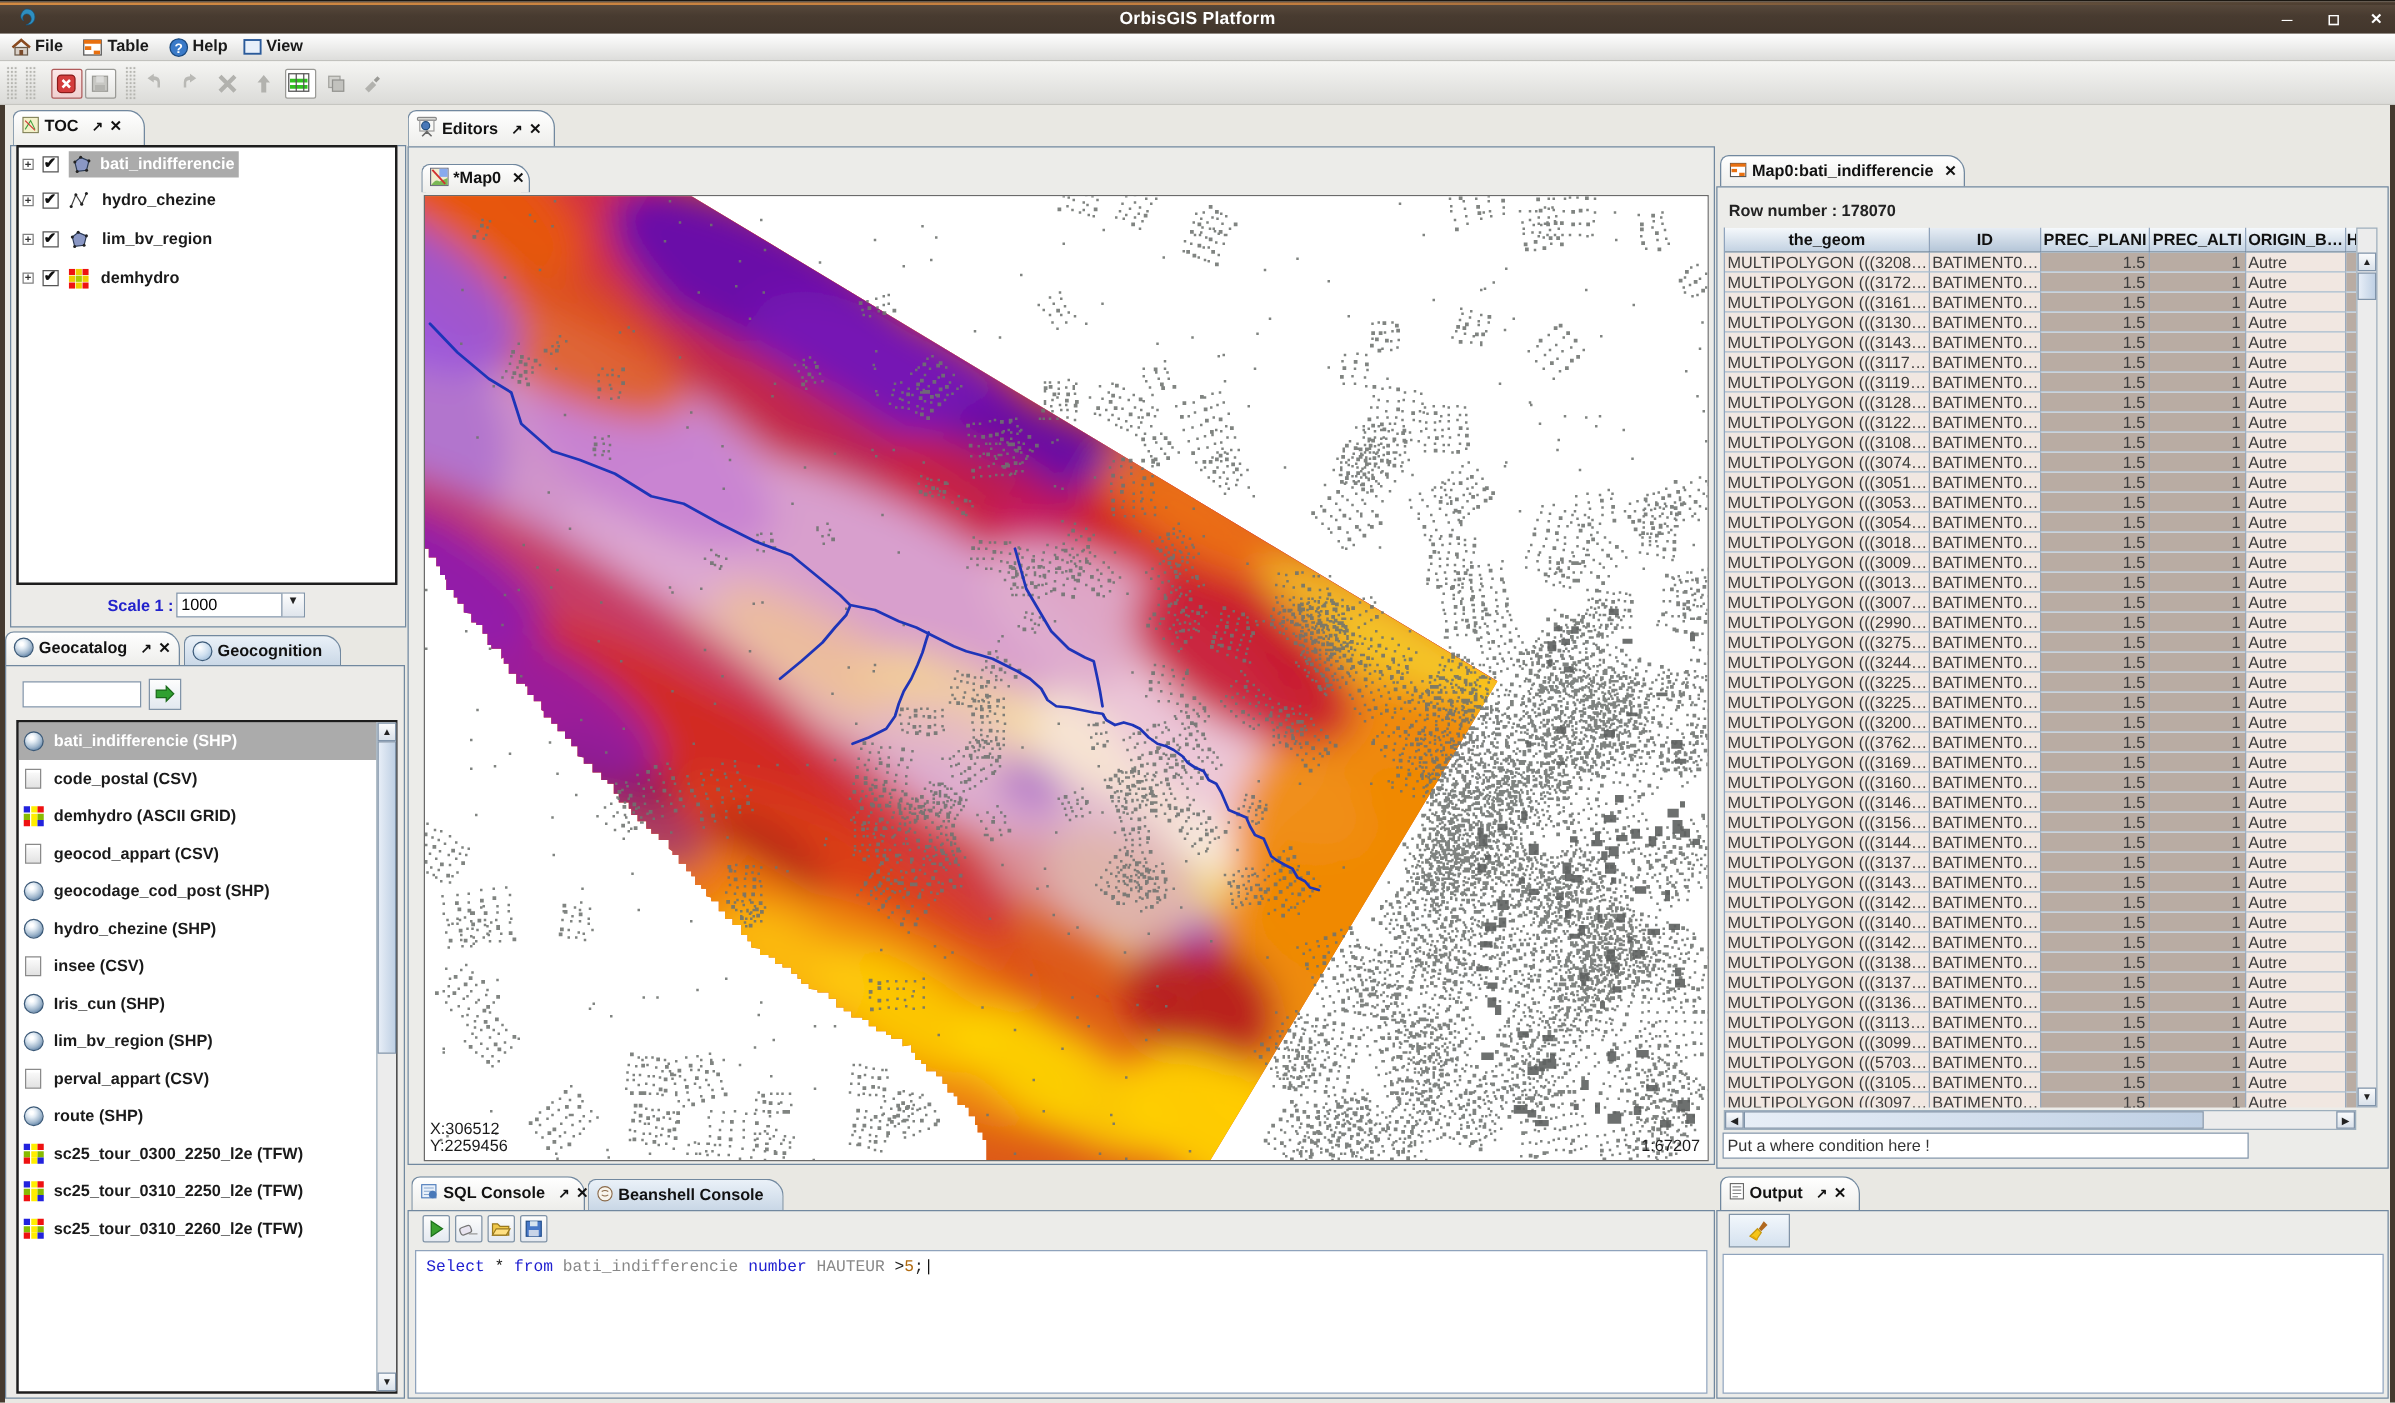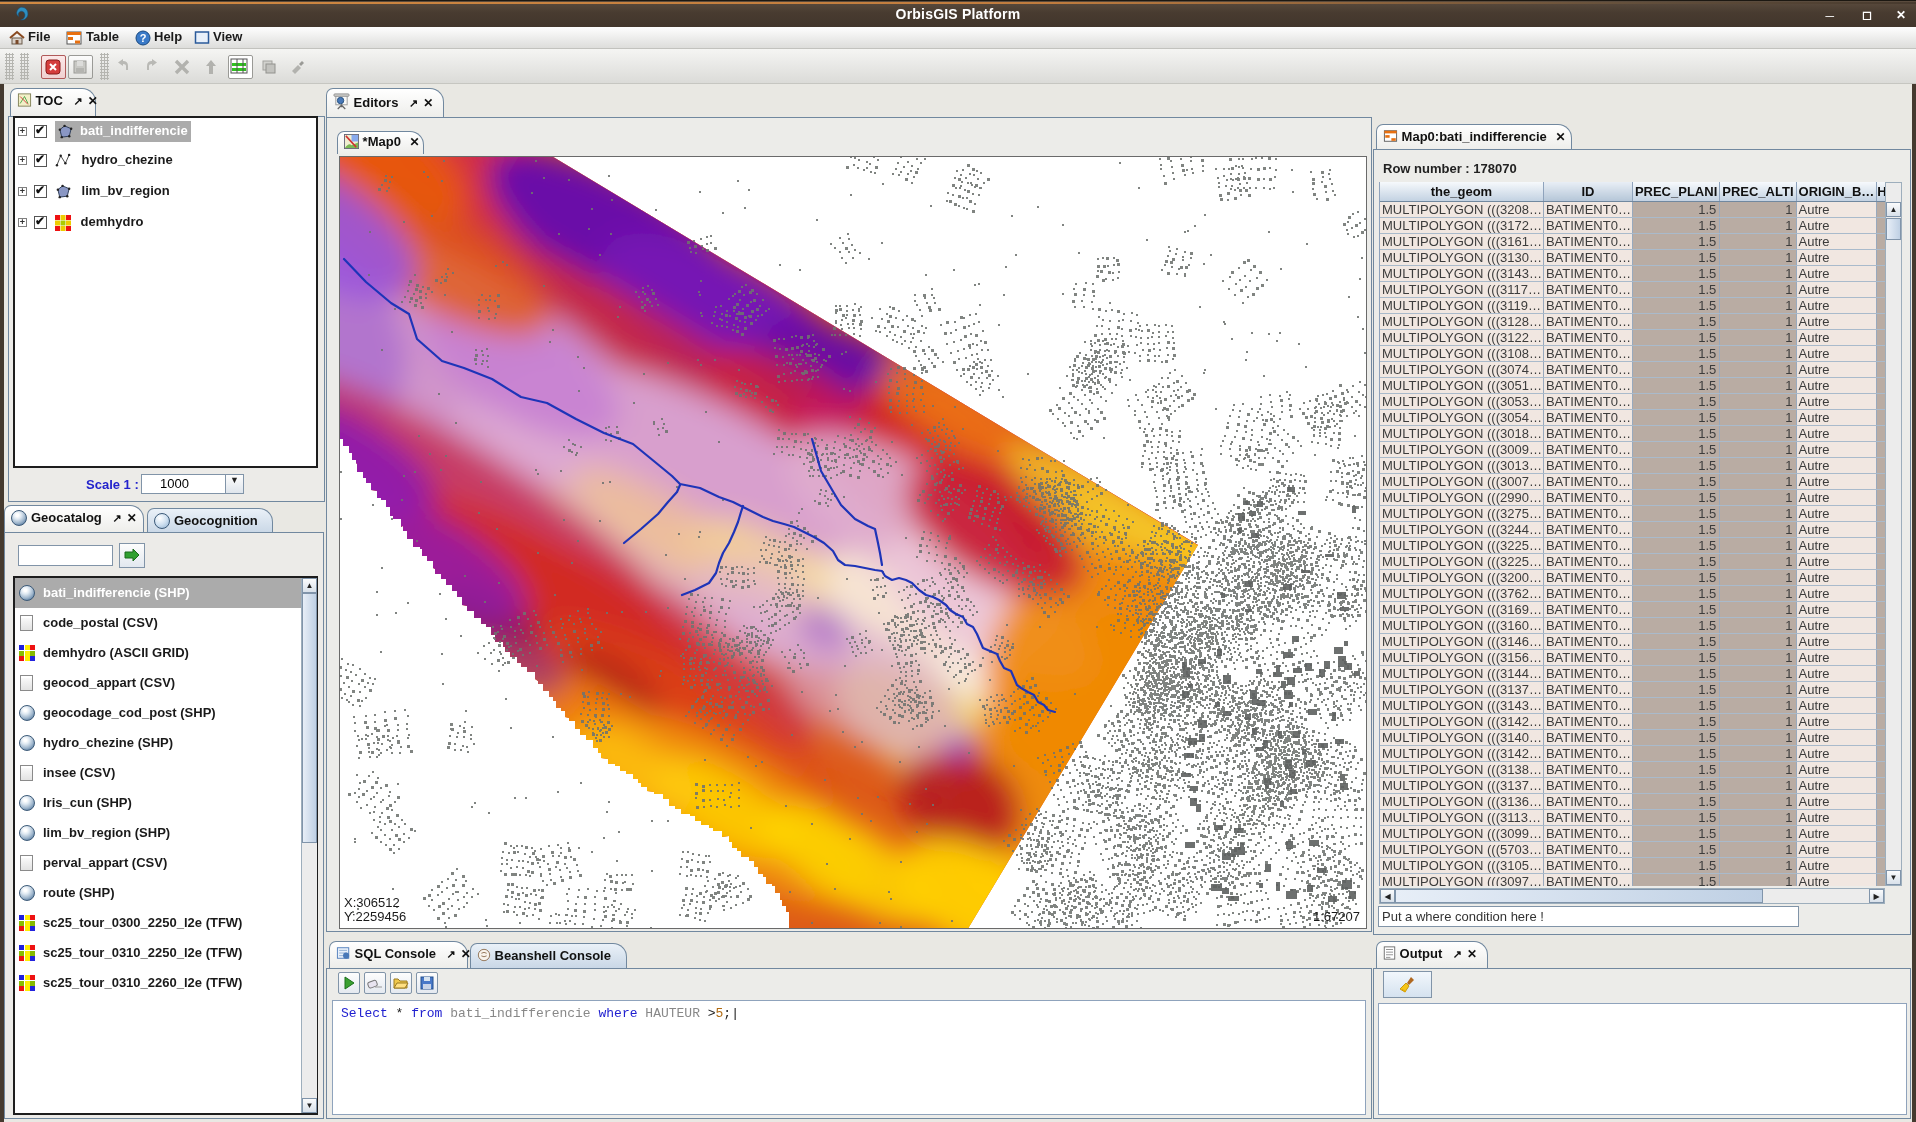--- a/index.html
+++ b/index.html
@@ -163,21 +163,21 @@
       </svg></div>
  <div class="tbtn flat" style="left:286px"><svg width="16" height="16" style="margin:3px" viewBox="0 0 16 16">
         <path d="M2 12 L8 6 l3 3 -6 6z" fill="#b2b2ae"></path>
         <path d="M9 5l3-3 2 2-3 3z" fill="#9a9a96"></path>
       </svg></div>
 </div>
 
 <div class="abs" id="leftedge"></div>
 <div class="abs" id="rightedge"></div>
 
-<div class="tab" style="left:10px;top:88px;width:86px;height:29px">
+<div class="tab" style="left:10px;top:88px;width:106px;height:29px">
   <svg width="15" height="14" style="vertical-align:-2px" viewBox="0 0 16 16">
       <rect x="1" y="1" width="14" height="14" fill="#f2f0c8" stroke="#7a7a50"></rect>
       <path d="M3 12 L8 4 12 12" fill="none" stroke="#40a040"></path>
       <path d="M3 4l9 9" stroke="#d03030"></path>
     </svg>
   TOC <span class="pin">↗</span><span class="cls">✕</span></div>
 <div class="panelbox" style="left:8px;top:116px;width:317px;height:386px;background:#ecebe8"></div>
 <div class="abs" id="tocbox"></div>
 <div class="trow" style="left:18px;top:121px;width:280px">
   <span class="exp">+</span><span class="chk"></span><span style="background:#ababab;display:inline-block;padding:2px 3px 3px 2px"><span class="layicon"><svg width="17" height="15" viewBox="0 0 18 16">
@@ -214,21 +214,21 @@
         <rect width="5" height="5" x="11" y="0" fill="#ee1111"></rect>
         <rect width="5" height="5" x="0" y="5.5" fill="#eecc00"></rect>
         <rect width="5" height="5" x="5.5" y="5.5" fill="#aacc00"></rect>
         <rect width="5" height="5" x="11" y="5.5" fill="#eecc00"></rect>
         <rect width="5" height="5" x="0" y="11" fill="#ee1111"></rect>
         <rect width="5" height="5" x="5.5" y="11" fill="#eecc00"></rect>
         <rect width="5" height="5" x="11" y="11" fill="#ee1111"></rect>
       </svg></span>
   demhydro</div>
 <div id="scale-label" style="left:86px;top:477px">Scale 1 :</div>
-<div id="scale-combo" style="left:141px;top:474px;width:103px;height:20px;padding:1px 0 0 18px">1000<span class="arr">▼</span></div>
+<div id="scale-combo" style="left:141px;top:474px;width:103px;height:20px;padding:1px 0 0 3px">1000<span class="arr">▼</span></div>
 
 <div class="tab" style="left:4px;top:505px;width:140px;height:28px">
   <span class="ic-globe" style="position:static;display:inline-block;vertical-align:-4px;margin-right:4px"></span>Geocatalog <span class="pin">↗</span><span class="cls">✕</span></div>
 <div class="tab inact" style="left:147px;top:508px;width:126px;height:25px">
   <span class="ic-globe" style="position:static;display:inline-block;vertical-align:-4px;margin-right:4px;background:radial-gradient(circle at 35% 30%,#fff,#cfe0f0 50%,#8fb0d0)"></span>Geocognition</div>
 <div class="panelbox" style="left:4px;top:532px;width:320px;height:587px;background:#ecebe8"></div>
 <div class="abs" id="searchbox"></div>
 <div class="abs" id="searchbtn"><svg width="18" height="16" viewBox="0 0 18 16" style="margin-top:3px">
       <path d="M2 5h8V2l6 6-6 6v-3H2z" fill="#30a030" stroke="#1a6a1a"></path>
     </svg></div>
@@ -822,21 +822,21 @@
 <div class="sbtn" style="left:390px"><svg width="16" height="14" style="margin:3px 2px" viewBox="0 0 16 14">
       <path d="M1 12V3h4l2 2h7v7z" fill="#f0c84a" stroke="#9a7a20"></path>
       <path d="M1 12l3-5h11l-3 5z" fill="#ffe082" stroke="#9a7a20"></path>
     </svg></div>
 <div class="sbtn" style="left:416px"><svg width="14" height="14" style="margin:3px" viewBox="0 0 14 14">
       <rect x="1" y="1" width="12" height="12" fill="#4878c8" stroke="#24508e"></rect>
       <rect x="4" y="1" width="6" height="4" fill="#d8e4f0"></rect>
       <rect x="3" y="8" width="8" height="5" fill="#c8d4e8"></rect>
     </svg></div>
 <div class="abs" style="left:332px;top:1000px;width:1034px;height:115px;background:#fff;border:1px solid #8fa3bc"></div>
-<div id="sqltext" style="left:341px;top:1006px"><span style="color:#2020d0">Select</span> * <span style="color:#2020d0">from</span> <span style="color:#888">bati_indifferencie</span> <span style="color:#2020d0">where</span> <span style="color:#888">HAUTEUR</span> &gt;<span style="color:#b06a10">5</span>;<span style="color:#111">|</span></div>
+<div id="sqltext" style="left:341px;top:1006px"><span style="color:#2020d0">Select</span> * <span style="color:#2020d0">from</span> <span style="color:#888">bati_indifferencie</span> <span style="color:#2020d0">number</span> <span style="color:#888">HAUTEUR</span> &gt;<span style="color:#b06a10">5</span>;<span style="color:#111">|</span></div>
 
 <div class="tab" style="left:1376px;top:941px;width:112px;height:27px">
   <svg width="13" height="14" style="vertical-align:-2px" viewBox="0 0 14 16">
       <rect x="1" y="1" width="12" height="14" fill="#fff" stroke="#666"></rect>
       <path d="M3 4h8M3 7h8M3 10h8M3 13h5" stroke="#888"></path>
     </svg>
   Output <span class="pin">↗</span><span class="cls">✕</span></div>
 <div class="panelbox" style="left:1373px;top:968px;width:538px;height:151px"></div>
 <div class="abs" style="left:1383px;top:971px;width:49px;height:27px;border:1px solid #8194a8;background:linear-gradient(#f2f7fc,#d5e2ef)">
   <svg width="20" height="20" style="margin:3px 14px" viewBox="0 0 20 20">

